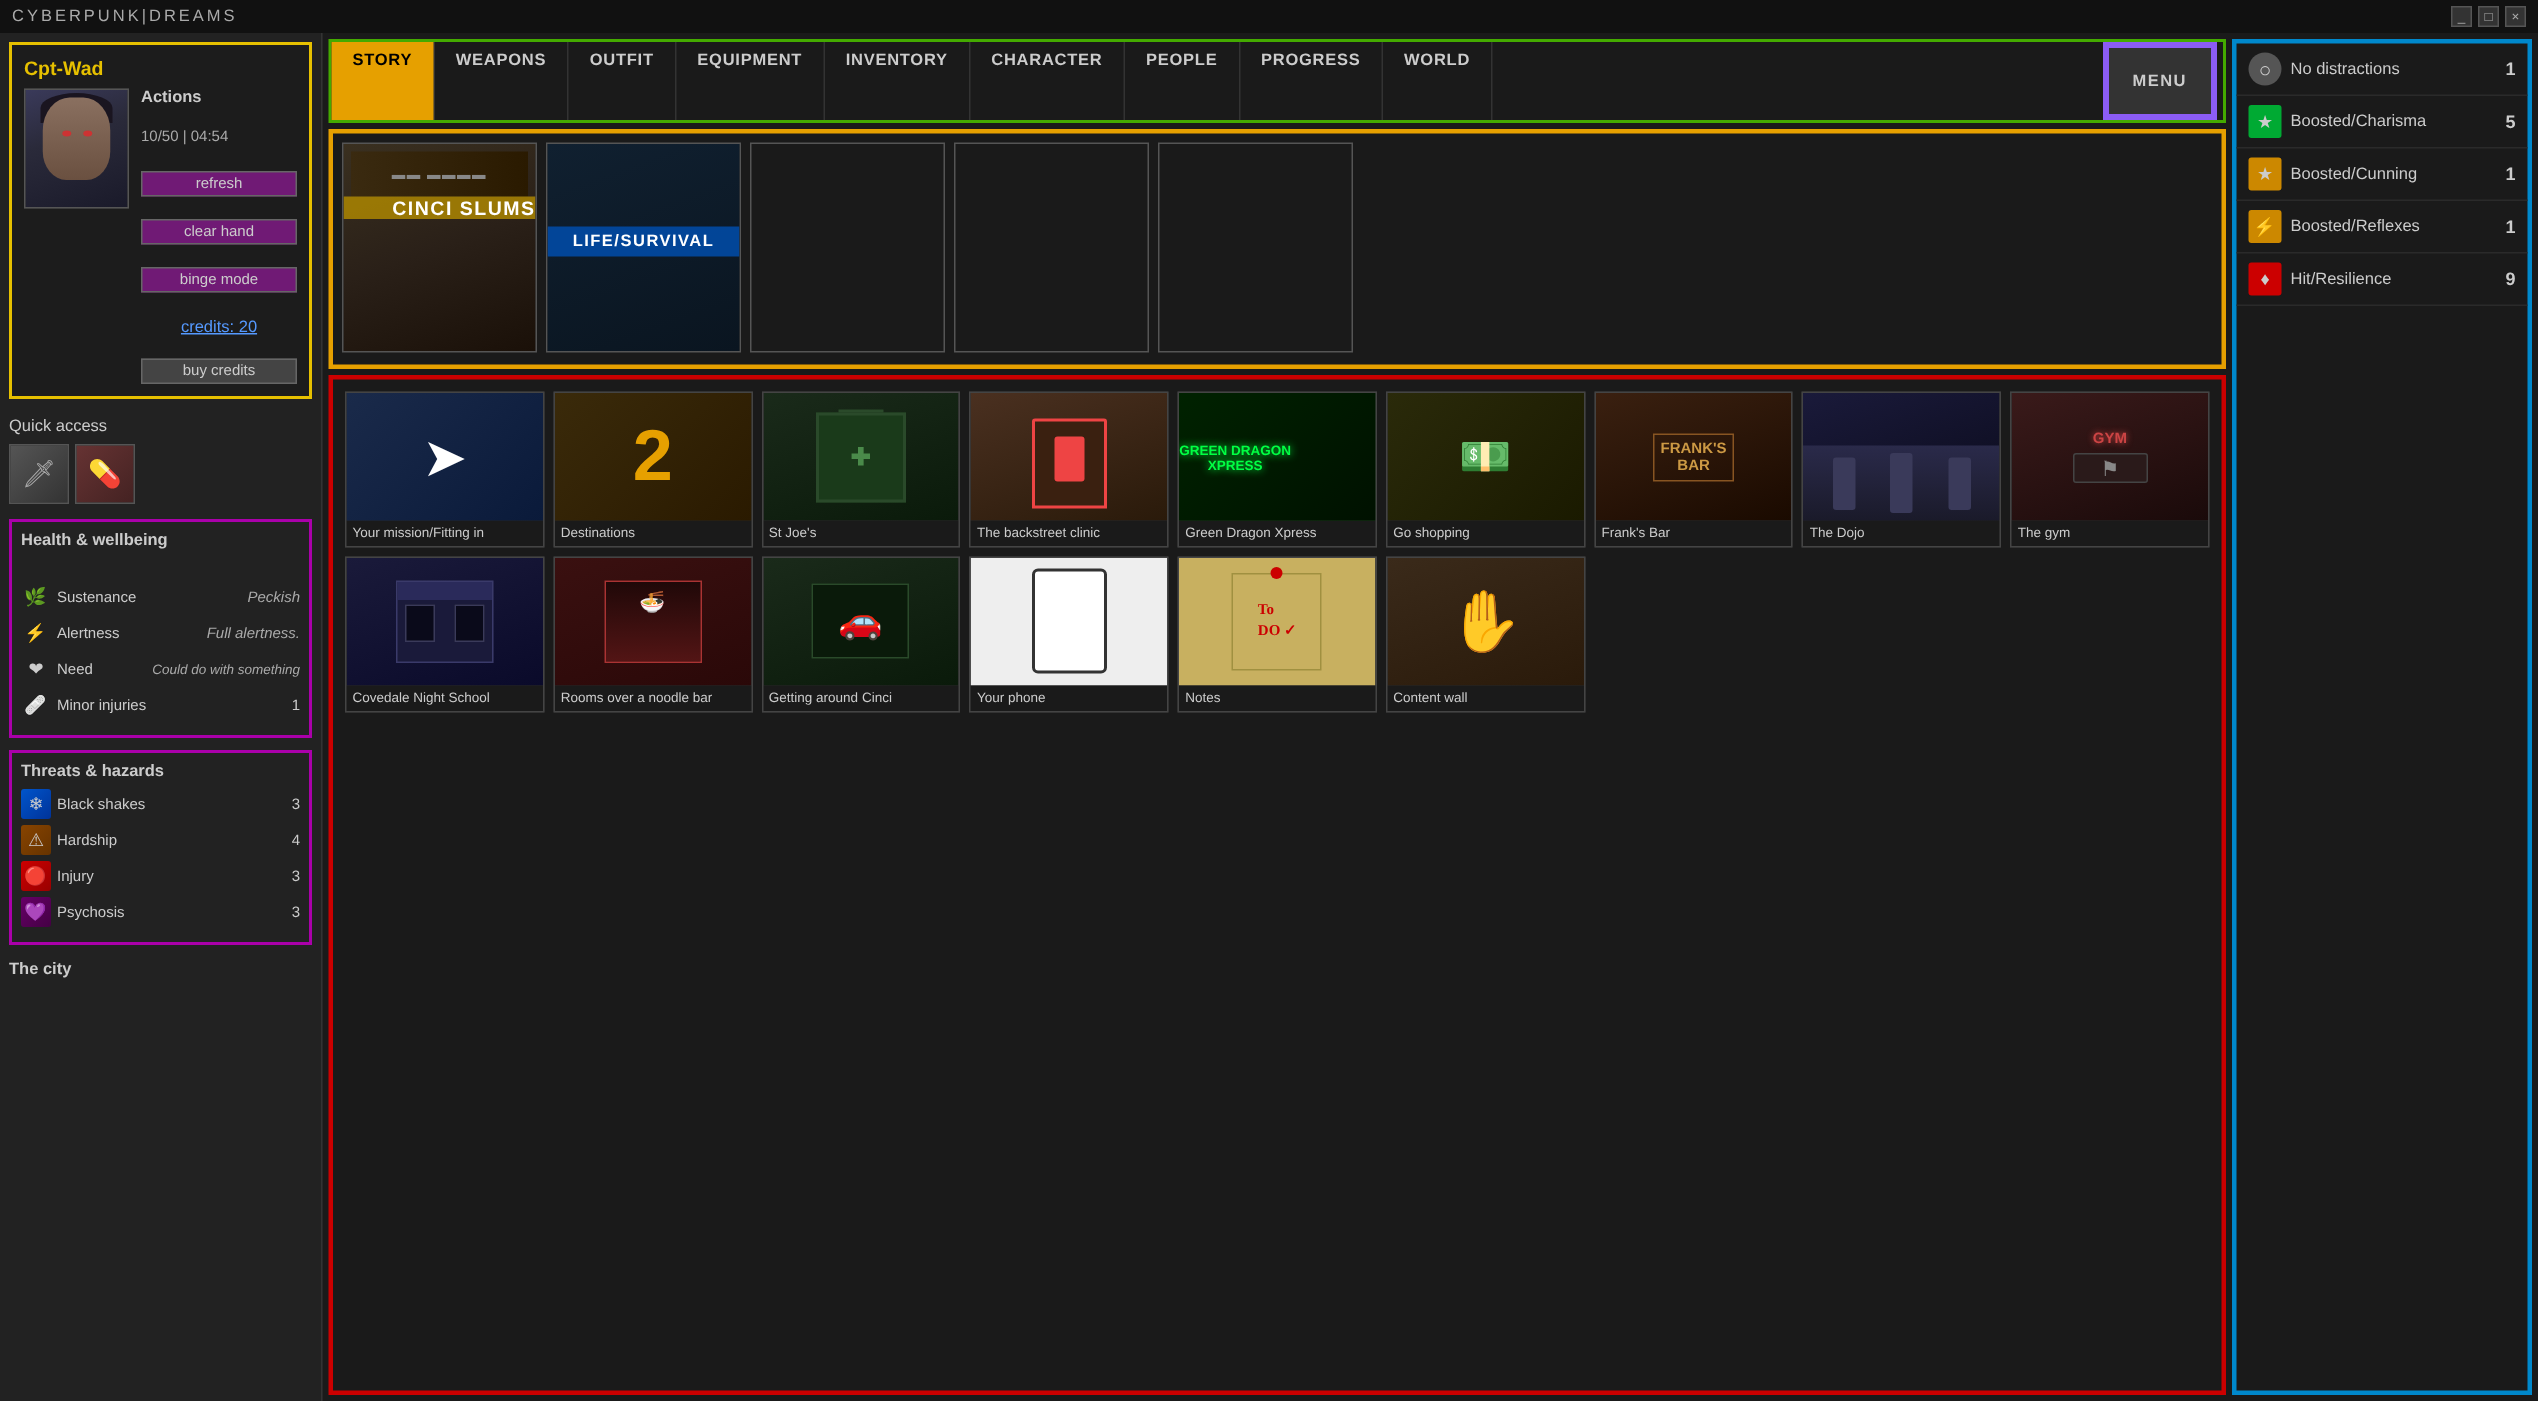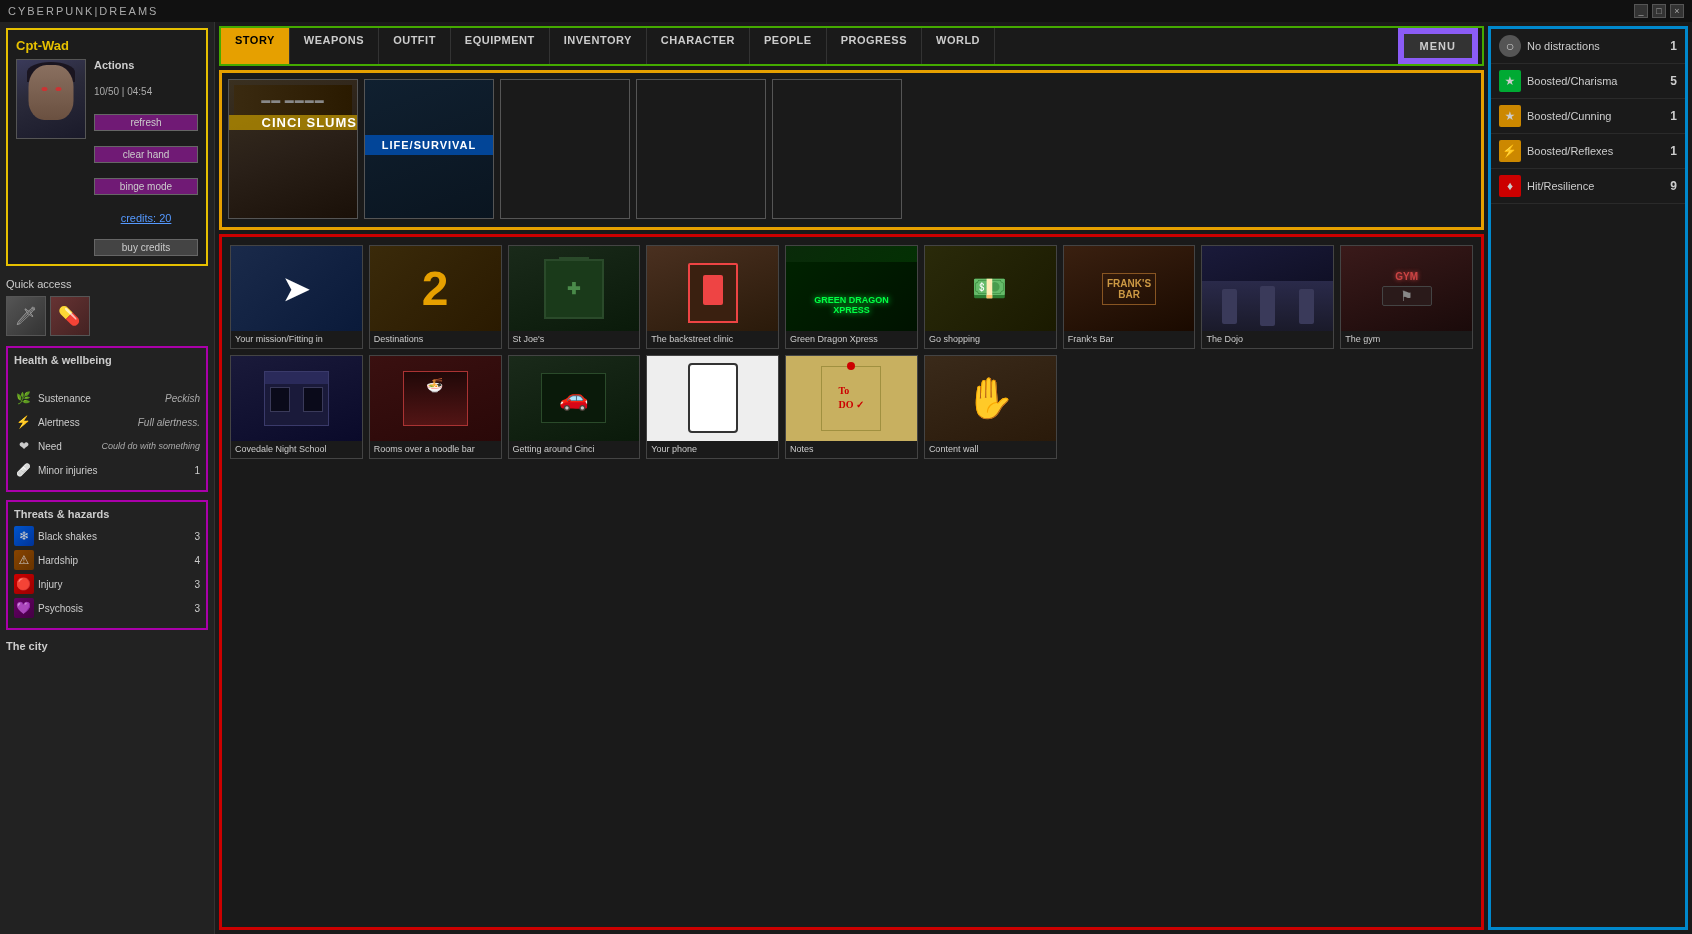--- a/index.html
+++ b/index.html
@@ -544,22 +544,21 @@
     }
 
     
     .green-dragon-art {
       width: 100%;
       height: 100%;
       background: linear-gradient(135deg, #002200 0%, #001100 100%);
       position: relative;
       display: flex;
       align-items: center;
-      justify-content: center;
-      margin-top: 16px;
+      justify-content: flex-start;
     }
     .neon-text {
       color: #00ff44;
       font-size: 9px;
       font-weight: bold;
       text-shadow: 0 0 6px #00ff44;
       text-align: center;
     }
 
     
@@ -687,21 +686,21 @@
       <div class="nav-tab active">STORY</div>
       <div class="nav-tab">WEAPONS</div>
       <div class="nav-tab">OUTFIT</div>
       <div class="nav-tab">EQUIPMENT</div>
       <div class="nav-tab">INVENTORY</div>
       <div class="nav-tab">CHARACTER</div>
       <div class="nav-tab">PEOPLE</div>
       <div class="nav-tab">PROGRESS</div>
       <div class="nav-tab">WORLD</div>
       <div class="nav-tab-spacer"></div>
-      <div id="menu-btn-inline" style="padding:6px 16px;background:#333;border:6px solid #8b5cf6;color:#ccc;font-size:11px;font-weight:bold;cursor:pointer;letter-spacing:1px;align-self:center;margin-right:4px;">MENU</div>
+      <div id="menu-btn-inline" style="padding:16px 16px;background:#333;border:4px solid #8b5cf6;color:#ccc;font-size:11px;font-weight:bold;cursor:pointer;letter-spacing:1px;align-self:center;margin-right:4px;">MENU</div>
     </div>
 
     <div id="story-area">
 
       <div class="story-card story-card-cinci">
         <div class="cinci-art">
           <div style="position:absolute;top:5px;left:5px;right:5px;height:30px;background:linear-gradient(90deg,#3a2a10,#2a1a00);display:flex;align-items:center;justify-content:center;">
             <span style="color:#888;font-size:9px;letter-spacing:1px;">▬▬ ▬▬▬▬</span>
           </div>
           <div class="cinci-banner">CINCI SLUMS</div>

